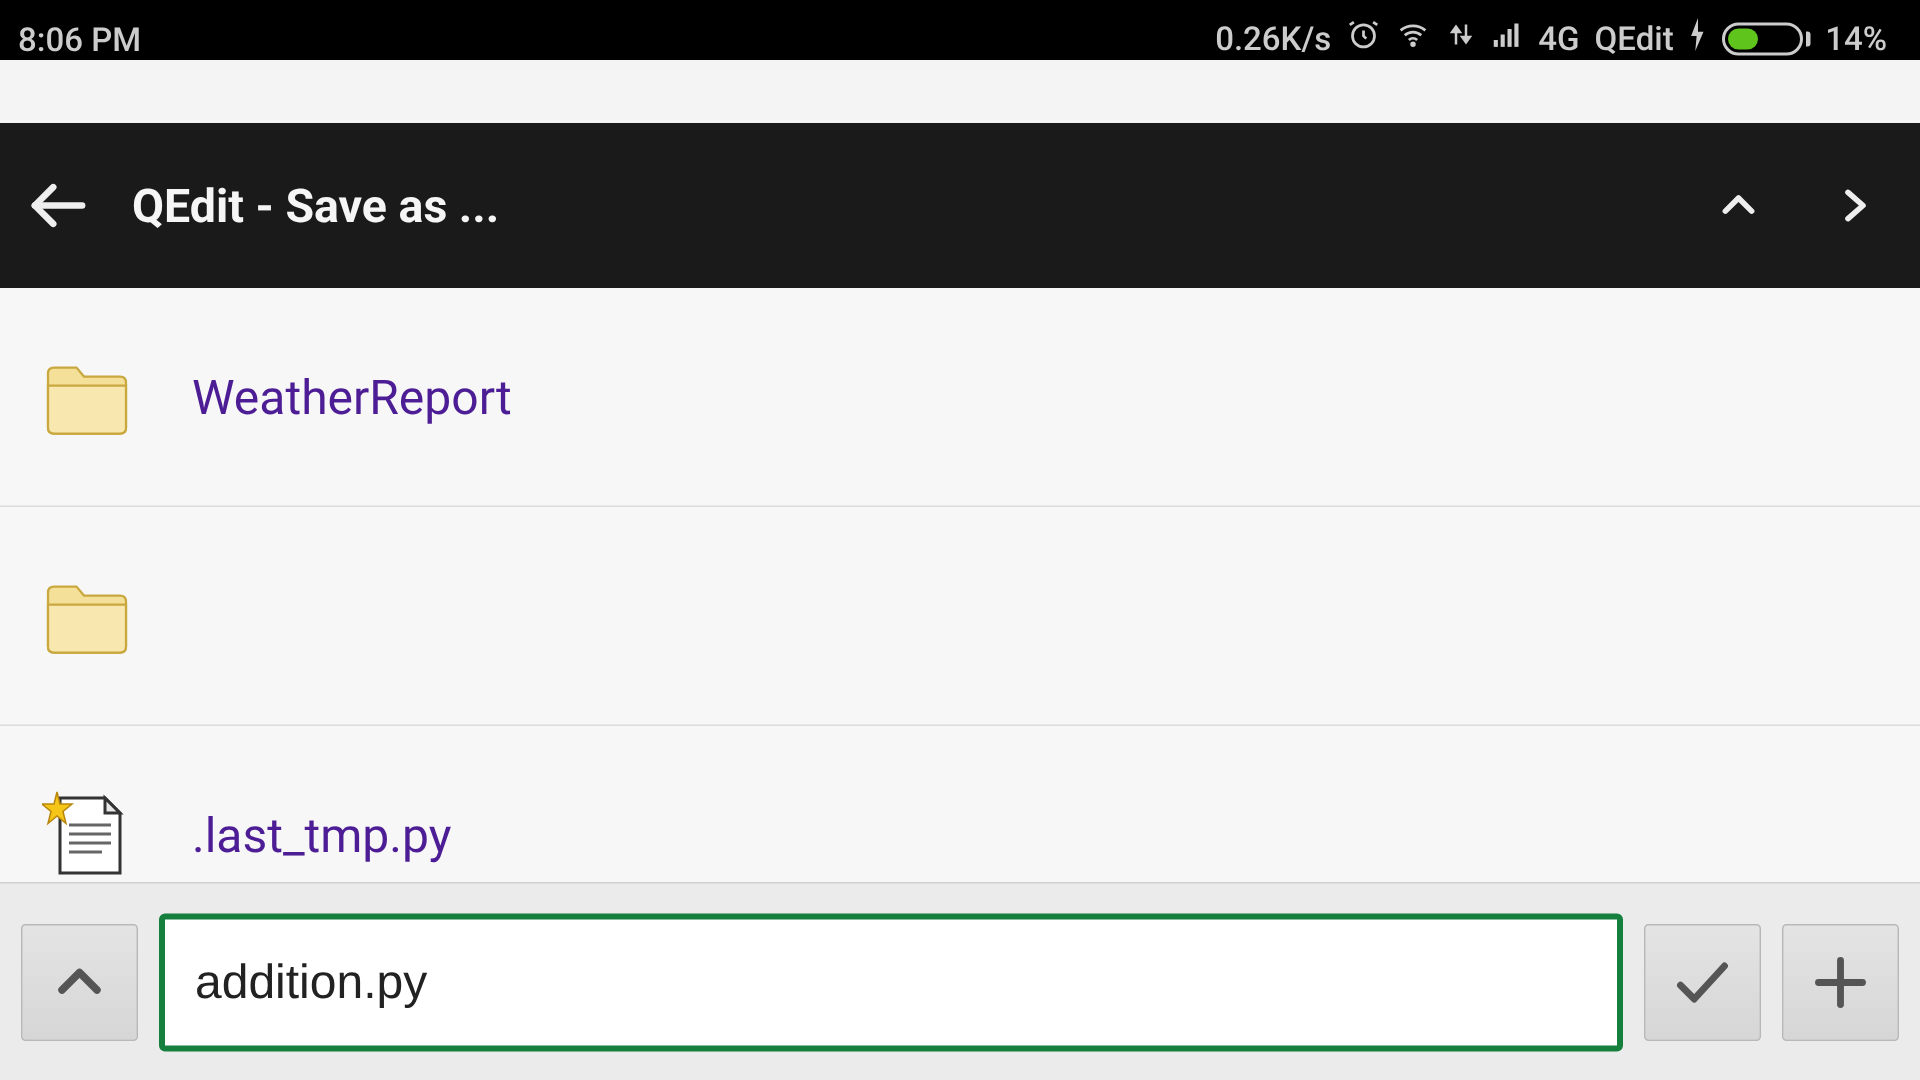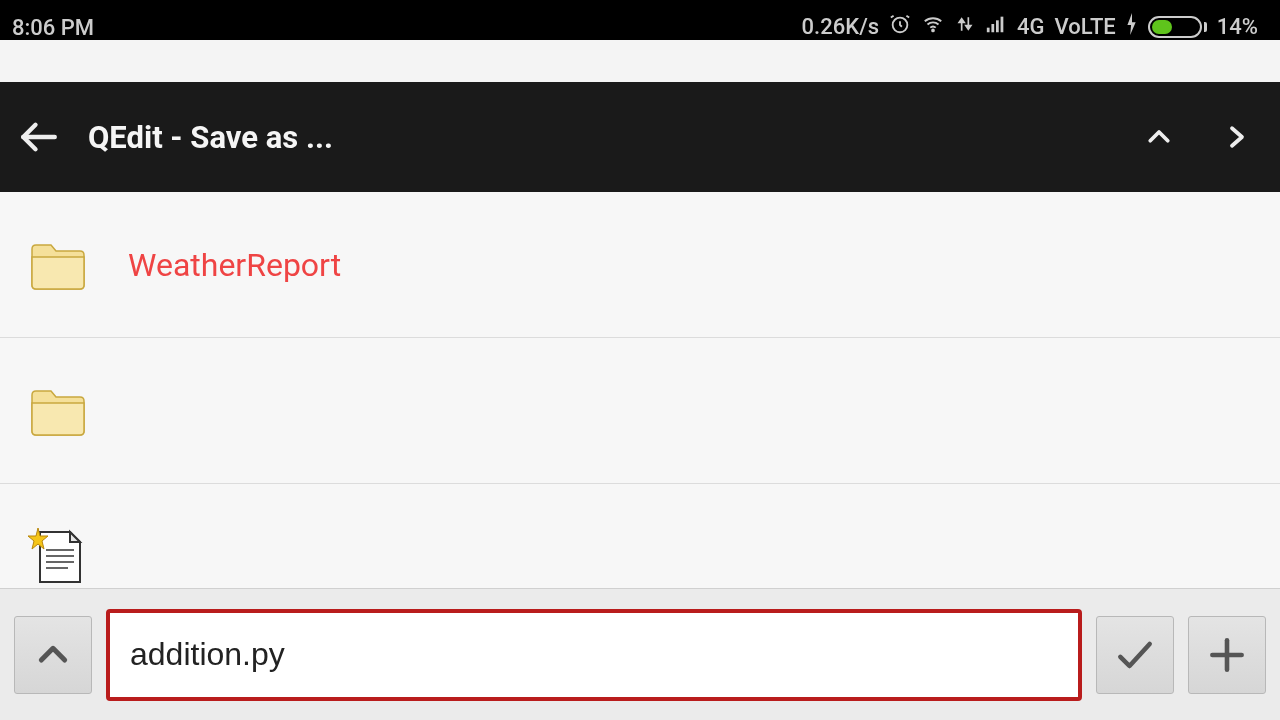--- a/index.html
+++ b/index.html
@@ -34,21 +34,21 @@
 .list { background: #f7f7f7; }
 .list-item {
   height: 146px;
   display: flex;
   align-items: center;
   padding-left: 28px;
   border-bottom: 1px solid #dcdcdc;
   background: #f7f7f7;
 }
 .list-item .icon-slot { width: 100px; display: flex; justify-content: flex-start; }
-.list-item .label { font-size: 32px; color: #ef4444; }
+.list-item .label { font-size: 32px; color: #4c1d95; }
 
 .bottombar {
   position: absolute;
   left: 0; right: 0; bottom: 0;
   height: 132px;
   background: #ebebeb;
   border-top: 1px solid #d0d0d0;
   display: flex;
   align-items: center;
   padding: 0 14px;
@@ -58,21 +58,21 @@
   width: 78px; height: 78px;
   background: linear-gradient(#e4e4e4, #d6d6d6);
   border: 1px solid #b8b8b8;
   border-radius: 3px;
   display: flex; align-items: center; justify-content: center;
   cursor: pointer;
 }
 .filename-input {
   flex: 1;
   height: 92px;
-  border: 4px solid #b91c1c;
+  border: 4px solid #15803d;
   border-radius: 4px;
   background: #fff;
   font-size: 32px;
   padding: 0 20px;
   color: #222;
   outline: none;
 }
 
 
 .battery-wrap { display: inline-flex; align-items: center; gap: 2px; }
@@ -114,21 +114,21 @@
     </span>
     <span>
       <svg width="22" height="22" viewBox="0 0 24 24" fill="#cccccc">
         <rect x="2" y="16" width="3" height="5"></rect>
           <rect x="7" y="12" width="3" height="9"></rect>
           <rect x="12" y="8" width="3" height="13"></rect>
           <rect x="17" y="4" width="3" height="17"></rect>
       </svg>
     </span>
     <span class="txt">4G</span>
-    <span class="txt">VoLTE</span>
+    <span class="txt">QEdit</span>
     <span>
       <svg width="12" height="22" viewBox="0 0 12 24" fill="#cccccc">
           <path d="M6 0L1 13h4l-1 11 6-14H6z"></path>
         </svg>
     </span>
     <span class="battery-wrap">
       <span class="battery-shell">
           <span class="battery-fill"></span>
         </span>
         <span class="battery-cap"></span>
@@ -183,20 +183,21 @@
       <svg width="58" height="62" viewBox="0 0 58 62">
         <path d="M12 6 L42 6 L52 16 L52 56 L12 56 Z" fill="#ffffff" stroke="#333" stroke-width="2"></path>
         <path d="M42 6 L42 16 L52 16 Z" fill="#e8e8e8" stroke="#333" stroke-width="2"></path>
         <line x1="18" y1="24" x2="46" y2="24" stroke="#666" stroke-width="2"></line>
         <line x1="18" y1="30" x2="46" y2="30" stroke="#666" stroke-width="2"></line>
         <line x1="18" y1="36" x2="46" y2="36" stroke="#666" stroke-width="2"></line>
         <line x1="18" y1="42" x2="40" y2="42" stroke="#666" stroke-width="2"></line>
         <path d="M10 2 L12 10 L20 10 L14 15 L16 23 L10 18 L4 23 L6 15 L0 10 L8 10 Z" fill="#f5c518" stroke="#b8860b" stroke-width="1"></path>
       </svg>
     </span>
+    <span class="label">.last_tmp.py</span>
   </div>
 
 </div>
 
 <div class="bottombar">
   <div class="sq-btn">
     <svg width="40" height="40" viewBox="0 0 24 24" fill="none" stroke="#555" stroke-width="3" stroke-linecap="round" stroke-linejoin="round">
       <polyline points="5 15 12 8 19 15"></polyline>
     </svg>
   </div>

